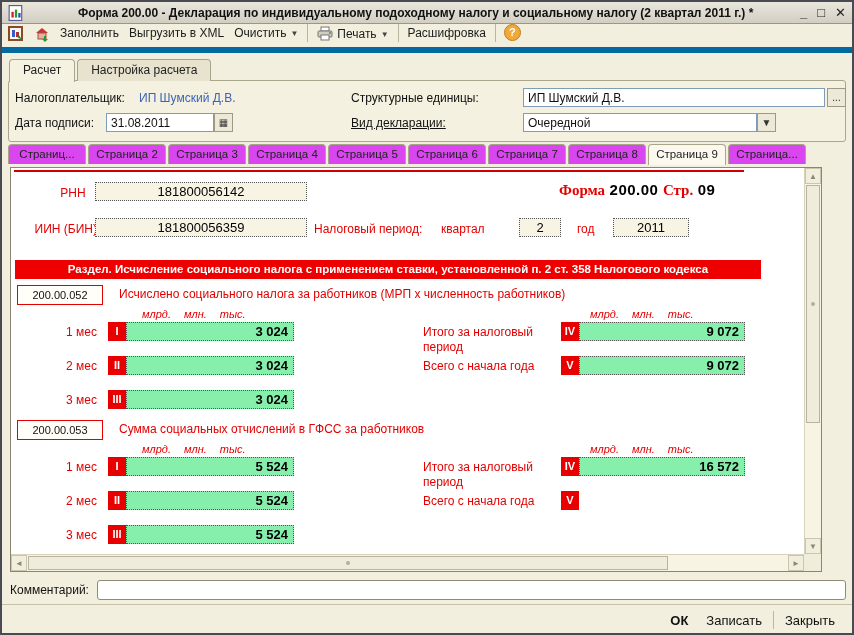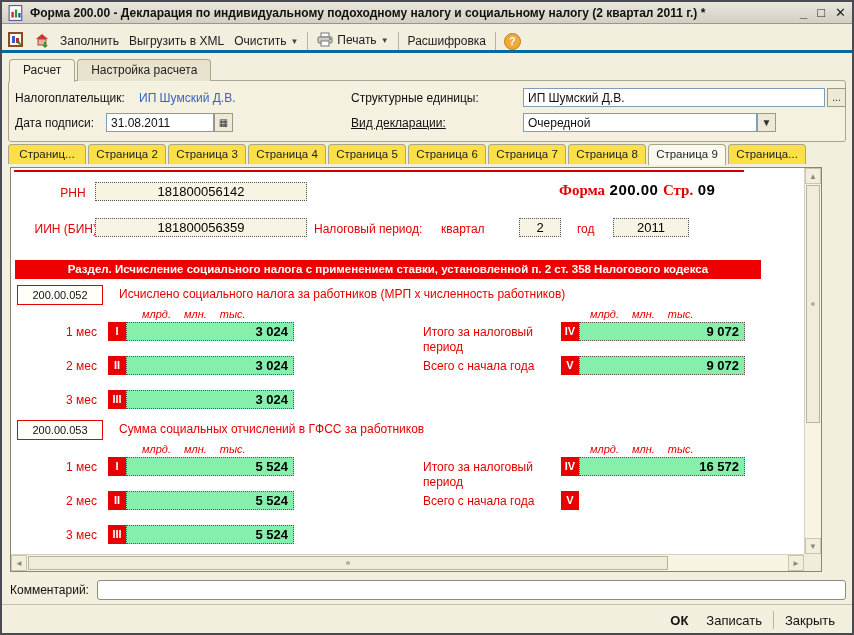--- a/index.html
+++ b/index.html
@@ -1,46 +1,46 @@
 <!DOCTYPE html>
 <html><head>
 <meta charset="utf-8">
 <style>
   html,body{margin:0;padding:0;}
   body{width:854px;height:635px;font-family:"Liberation Sans","DejaVu Sans",sans-serif;background:#777;}
   .window{position:relative;width:854px;height:635px;box-sizing:border-box;border:2px solid #4a4a52;background:#f2efde;overflow:hidden;}
 
   
   .titlebar{position:absolute;left:0;top:0;right:0;height:22px;background:linear-gradient(#e9e6dc,#d2cec2);border-bottom:1px solid #9a968a;display:flex;align-items:center;padding:0 6px;gap:6px;box-sizing:border-box;}
-  .title-text{flex:1;font-size:12px;font-weight:bold;color:#111;white-space:nowrap;overflow:hidden;}
+  .title-text{flex:1;font-size:12px;font-weight:bold;color:#111;white-space:nowrap;overflow:hidden;margin-left:48px;}
   .win-controls{display:flex;gap:10px;align-items:center;}
   .win-controls span{font-size:13px;font-weight:bold;color:#222;line-height:1;cursor:default;}
 
   
-  .toolbar{position:absolute;left:0;top:22px;right:0;height:29px;background:#f2efde;border-bottom:3px solid #0369a1;display:flex;align-items:flex-end;padding:0 5px;gap:8px;font-size:12px;color:#1c1c1c;box-sizing:border-box;}
+  .toolbar{position:absolute;left:0;top:22px;right:0;height:29px;background:#f2efde;border-bottom:6px solid #0369a1;display:flex;align-items:flex-start;padding:0 5px;gap:8px;font-size:12px;color:#1c1c1c;box-sizing:border-box;}
   .tb-btn{display:flex;align-items:center;gap:4px;padding:2px 1px;cursor:default;}
   .tb-sep{width:1px;height:18px;background:#b9b5a0;}
   .caret{font-size:8px;color:#444;}
   .help-circle{width:15px;height:15px;border-radius:50%;background:#f2a93b;border:1px solid #c07f14;color:#fff;font-weight:bold;font-size:11px;text-align:center;line-height:15px;}
 
   
   .tabs1{position:absolute;top:57px;left:7px;display:flex;gap:2px;z-index:3;}
   .tab1{border:1px solid #a9a588;border-bottom:none;border-radius:4px 4px 0 0;padding:3px 13px 4px;font-size:12px;background:#e7e3ce;color:#222;}
   .tab1.active{background:#f5f2e1;padding-bottom:5px;margin-bottom:-1px;}
 
   
   .group-panel{position:absolute;top:78px;left:6px;right:6px;height:60px;border:1px solid #aba78c;border-radius:3px;background:#f4f1e0;}
   .lbl{position:absolute;font-size:12px;color:#111;white-space:nowrap;}
   .link{color:#3c63b8;}
   .tinput{position:absolute;background:#fff;border:1px solid #7f9db9;font-size:12px;color:#111;padding:1px 4px;height:19px;box-sizing:border-box;font-family:inherit;}
   .sq-btn{position:absolute;width:19px;height:19px;background:#ece9d8;border:1px solid #9d9983;font-size:10px;text-align:center;line-height:17px;color:#333;box-sizing:border-box;}
 
   
   .tabs2{position:absolute;top:142px;left:6px;display:flex;gap:2px;z-index:3;}
-  .tab2{width:78px;box-sizing:border-box;border:1px solid #a9a588;border-bottom:none;border-radius:4px 4px 0 0;padding:3px 0 4px;font-size:11.5px;text-align:center;background:#fde047;color:#222;white-space:nowrap;overflow:hidden;}
+  .tab2{width:78px;box-sizing:border-box;border:1px solid #a9a588;border-bottom:none;border-radius:4px 4px 0 0;padding:3px 0 4px;font-size:11.5px;text-align:center;background:#d946ef;color:#222;white-space:nowrap;overflow:hidden;}
   .tab2.active{background:#fbf9ee;padding-bottom:5px;margin-bottom:-1px;}
 
   
   .form-wrap{position:absolute;left:8px;top:165px;width:812px;height:405px;border:1px solid #8a8671;background:#fff;box-sizing:border-box;}
   .form-content{position:absolute;left:0;top:0;right:17px;bottom:17px;background:#fff;overflow:hidden;}
   .redrule{position:absolute;left:3px;top:2px;width:730px;height:2px;background:#cc0000;}
   .flabel{position:absolute;font-size:12px;color:#e30000;white-space:nowrap;}
   .dfield{position:absolute;border:1px dotted #555;background:#f8f4e4;font-weight:normal;font-size:13px;color:#000;text-align:center;height:19px;line-height:17px;box-sizing:border-box;}
   .cfield{position:absolute;border:1px dotted #555;background:#86efac;font-weight:bold;font-size:13px;color:#000;text-align:right;padding-right:5px;height:19px;line-height:17px;box-sizing:border-box;}
   .rbox{position:absolute;width:18px;height:19px;background:#e80000;color:#fff;font-weight:bold;font-size:11px;text-align:center;line-height:19px;}

